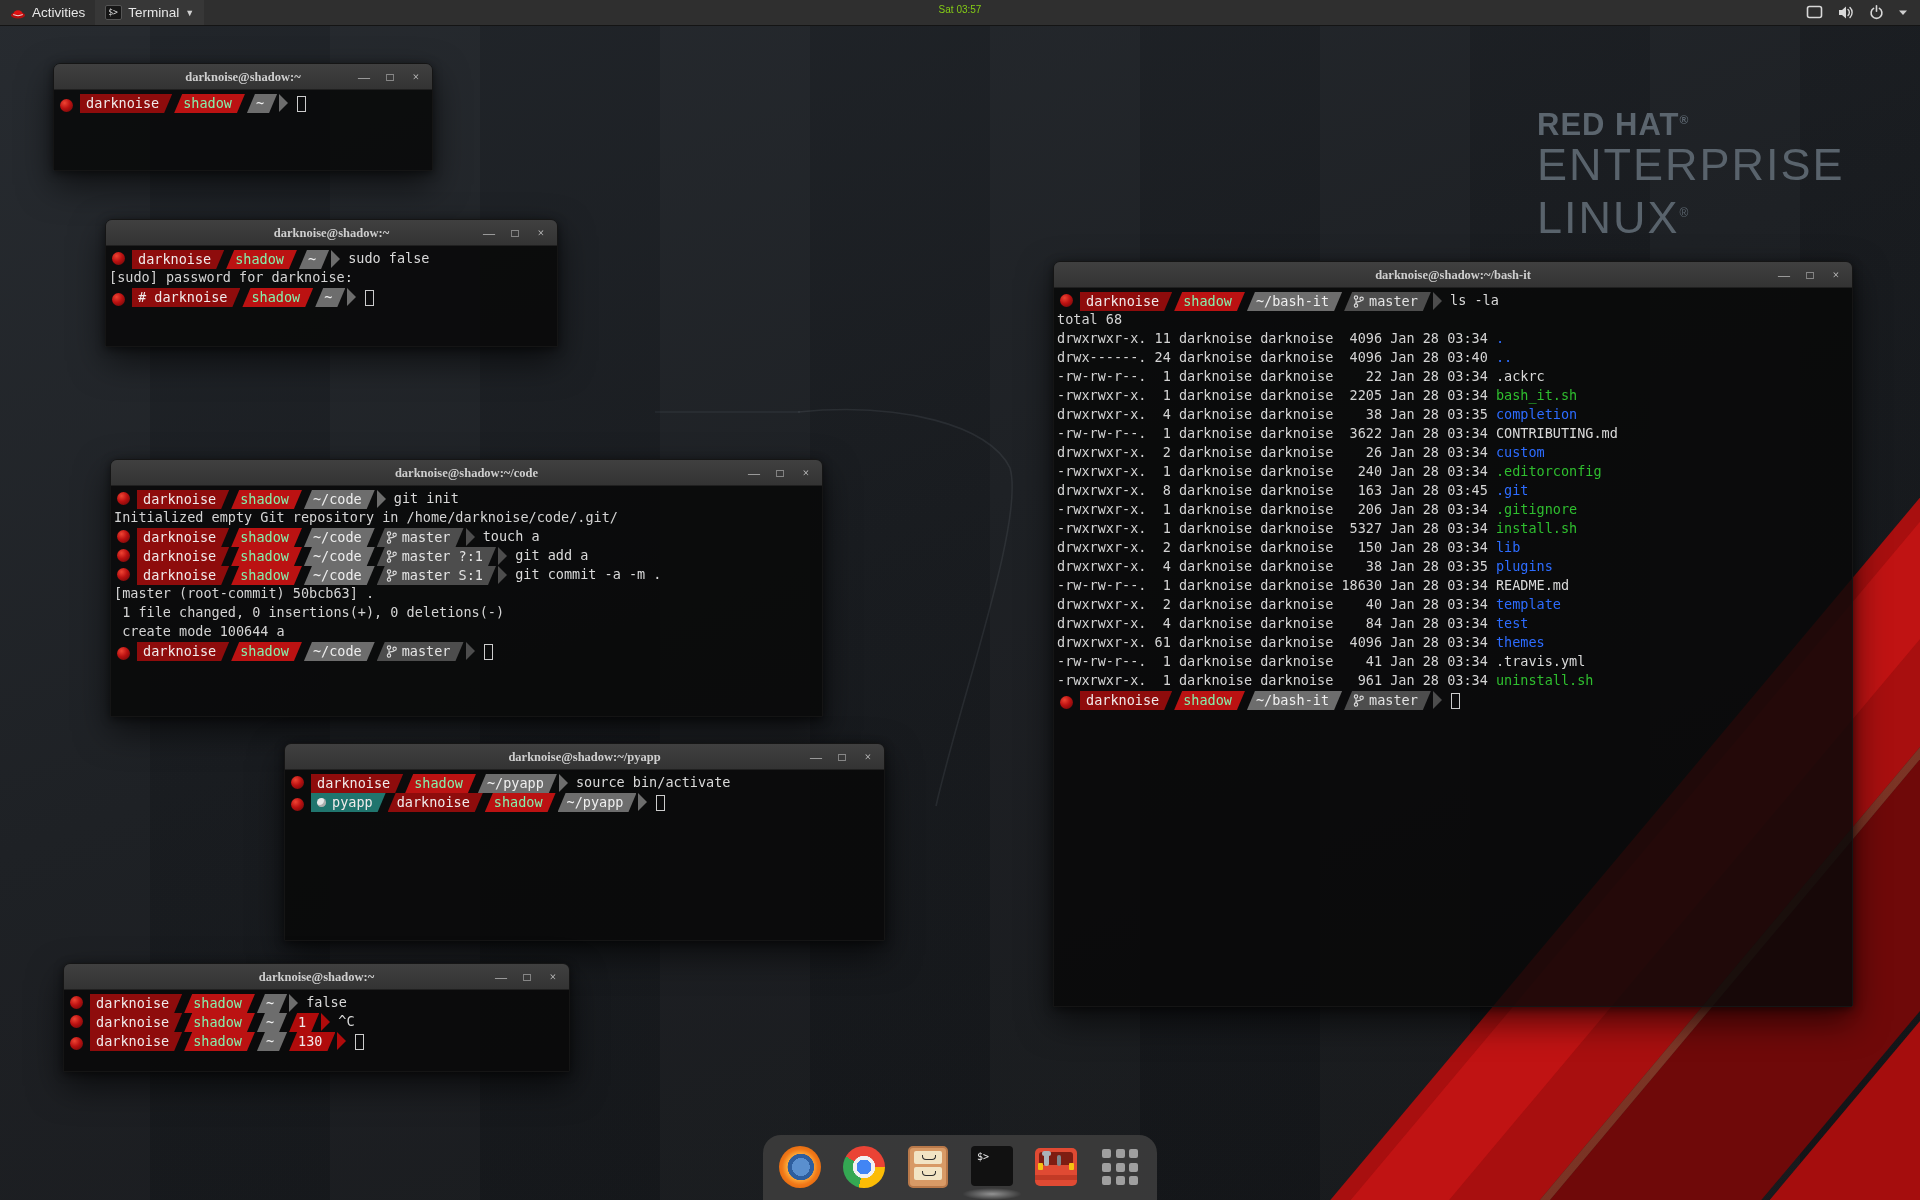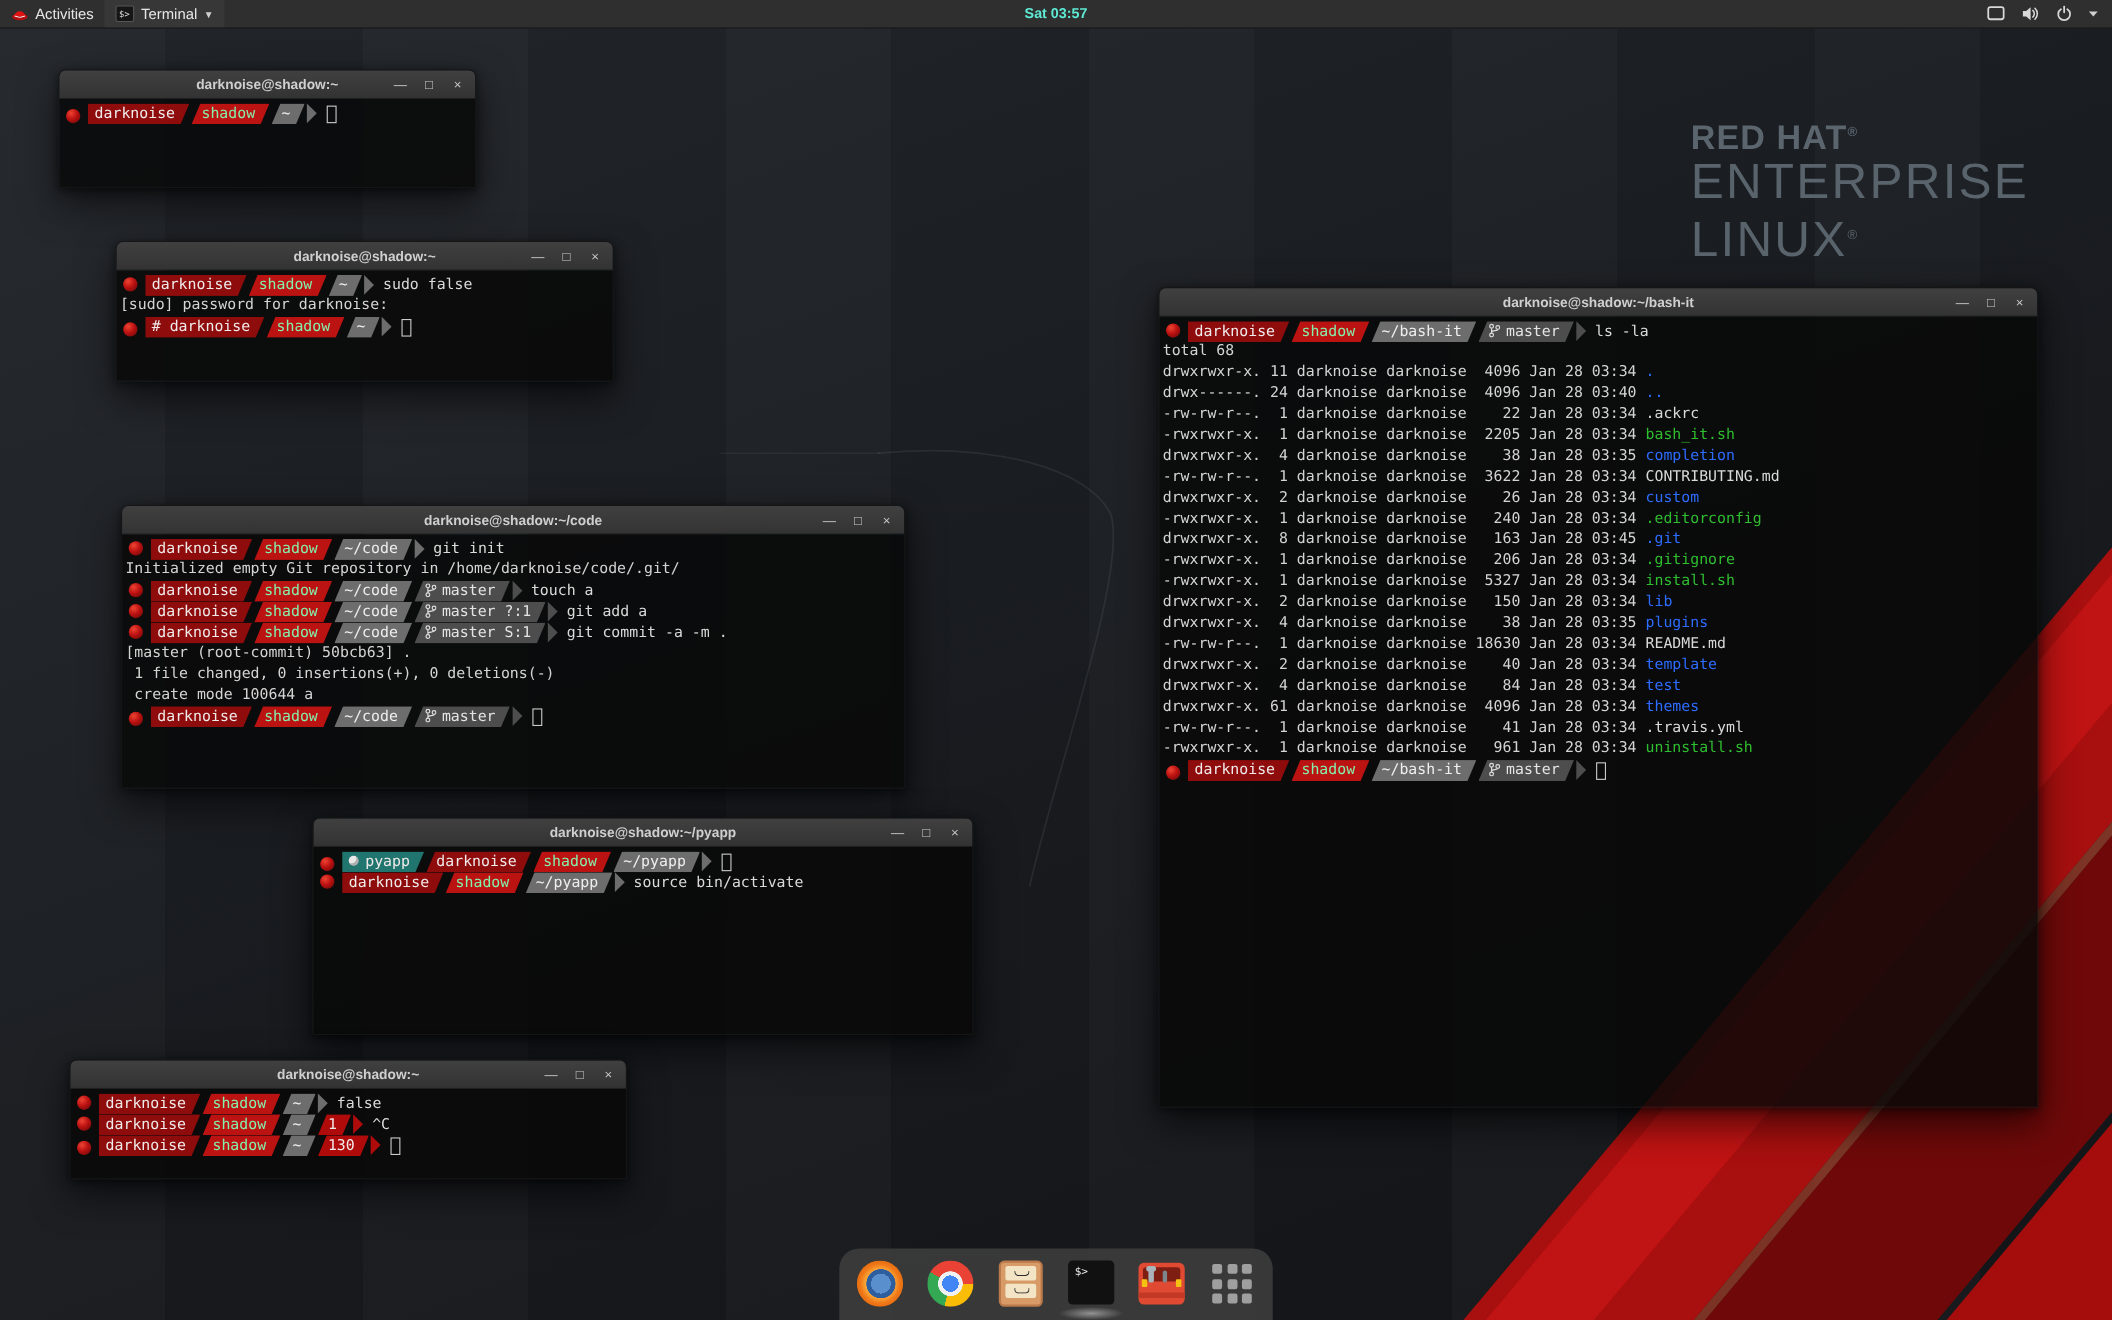--- a/index.html
+++ b/index.html
@@ -23,29 +23,29 @@
 
   
   #topbar { position:absolute; left:0; top:0; width:1920px; height:26px; background:#2f2f2f;
     border-bottom:1px solid #141414; display:flex; align-items:center; color:#e6e6e6; z-index:50; }
   .tb-left { display:flex; align-items:center; height:100%; }
   .tb-item { display:flex; align-items:center; gap:6px; padding:0 10px; height:100%; font-size:13.5px; cursor:default; }
   .appmenu { background:rgba(255,255,255,0.04); }
   .mini-term { width:17px; height:15px; background:#161616; border:1px solid #555; border-radius:2px;
     color:#ddd; font:8px "DejaVu Sans Mono",monospace; line-height:13px; padding-left:2px; }
   .tb-caret { font-size:9px; color:#cfcfcf; }
-  .tb-clock { position:absolute; left:50%; transform:translateX(-50%); font-size:13px; font-weight:700; color:#5eead4; top:4px; }
+  .tb-clock { position:absolute; left:50%; transform:translateX(-50%); font-size:10px; font-weight:400; color:#84cc16; top:4px; }
   .tb-right { margin-left:auto; display:flex; align-items:center; gap:14px; padding-right:12px; height:100%; }
   .tb-right svg { display:block; }
 
   
   .window { position:absolute; border:1px solid #151515; border-radius:7px 7px 2px 2px;
     box-shadow:0 14px 34px rgba(0,0,0,0.6), 0 2px 8px rgba(0,0,0,0.5); }
   .titlebar { height:26px; background:linear-gradient(#404040,#333333); border-bottom:1px solid #202020;
-    border-radius:6px 6px 0 0; position:relative; }
+    border-radius:6px 6px 0 0; position:relative;font-family:Liberation Serif, serif; }
   .tb-title { position:absolute; left:0; right:0; top:0; height:26px; line-height:26px; text-align:center;
     font-size:12.5px; font-weight:700; color:#cfcfcf; pointer-events:none; }
   .tb-buttons { position:absolute; right:8px; top:0; height:26px; display:flex; align-items:center; gap:10px; }
   .tb-btn { width:16px; height:16px; text-align:center; line-height:16px; color:#c9c9c9; font-size:12px; cursor:default; }
   .terminal { position:absolute; left:0; top:26px; right:0; bottom:0; background:rgba(8,8,8,0.85); padding:4px 2px 0 3px; overflow:hidden; }
 
   .tline { height:19px; line-height:19px; white-space:pre; font:13.5px "DejaVu Sans Mono",monospace; color:#d4d4d4; }
 
   .picon { display:inline-block; width:13px; height:13px; border-radius:50%;
     background:radial-gradient(circle at 35% 30%, #ee4433 0%, #bb1111 45%, #5e0707 100%);
@@ -250,22 +250,22 @@
   <div class="window" id="win4">
     <div class="titlebar">
       <span class="tb-title">darknoise@shadow:~/pyapp</span>
       <span class="tb-buttons">
         <span class="tb-btn">—</span>
         <span class="tb-btn">□</span>
         <span class="tb-btn">×</span>
       </span>
     </div>
     <div class="terminal">
+        <div class="tline"><span class="picon"></span><span class="seg seg-user seg-first">darknoise</span><span class="seg seg-host">shadow</span><span class="seg seg-path">~/pyapp</span><span class="seg-arrow arrow-path"></span><span class="cmd"> source bin/activate</span></div>
         <div class="tline"><span class="picon"></span><span class="seg seg-venv seg-first"><span class="venv-dot"></span>pyapp</span><span class="seg seg-user">darknoise</span><span class="seg seg-host">shadow</span><span class="seg seg-path">~/pyapp</span><span class="seg-arrow arrow-path"></span><span class="cursor"></span></div>
-        <div class="tline"><span class="picon"></span><span class="seg seg-user seg-first">darknoise</span><span class="seg seg-host">shadow</span><span class="seg seg-path">~/pyapp</span><span class="seg-arrow arrow-path"></span><span class="cmd"> source bin/activate</span></div>
       </div>
   </div>
 
   <div class="window" id="win5">
     <div class="titlebar">
       <span class="tb-title">darknoise@shadow:~</span>
       <span class="tb-buttons">
         <span class="tb-btn">—</span>
         <span class="tb-btn">□</span>
         <span class="tb-btn">×</span>

